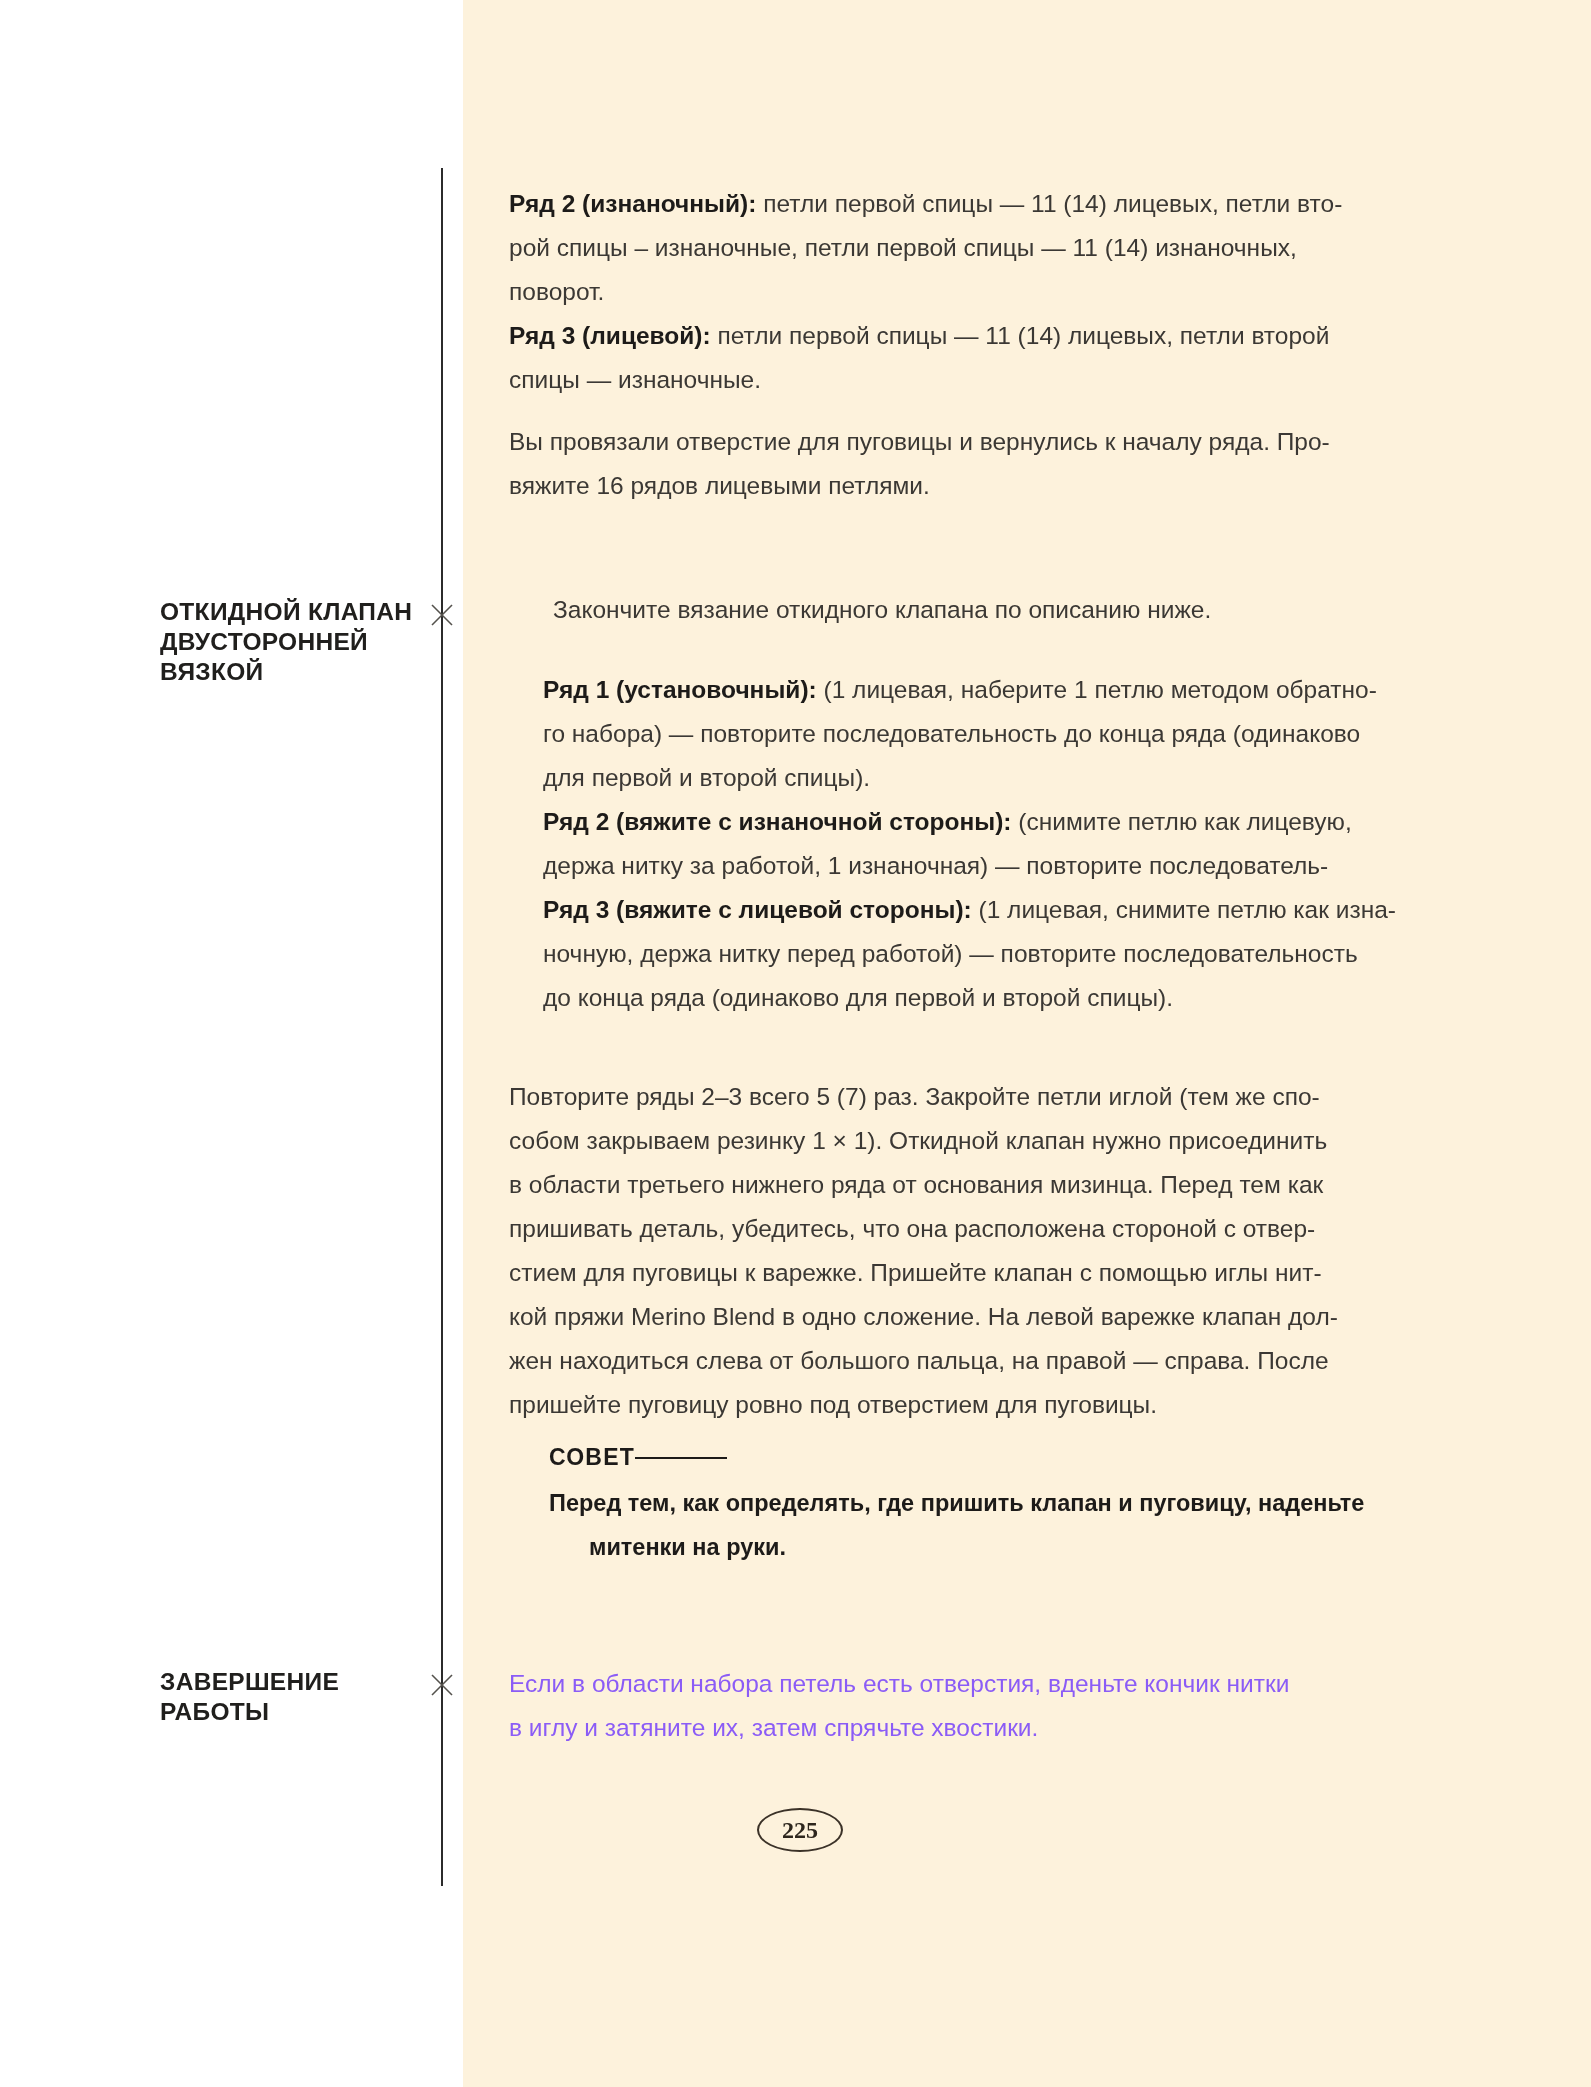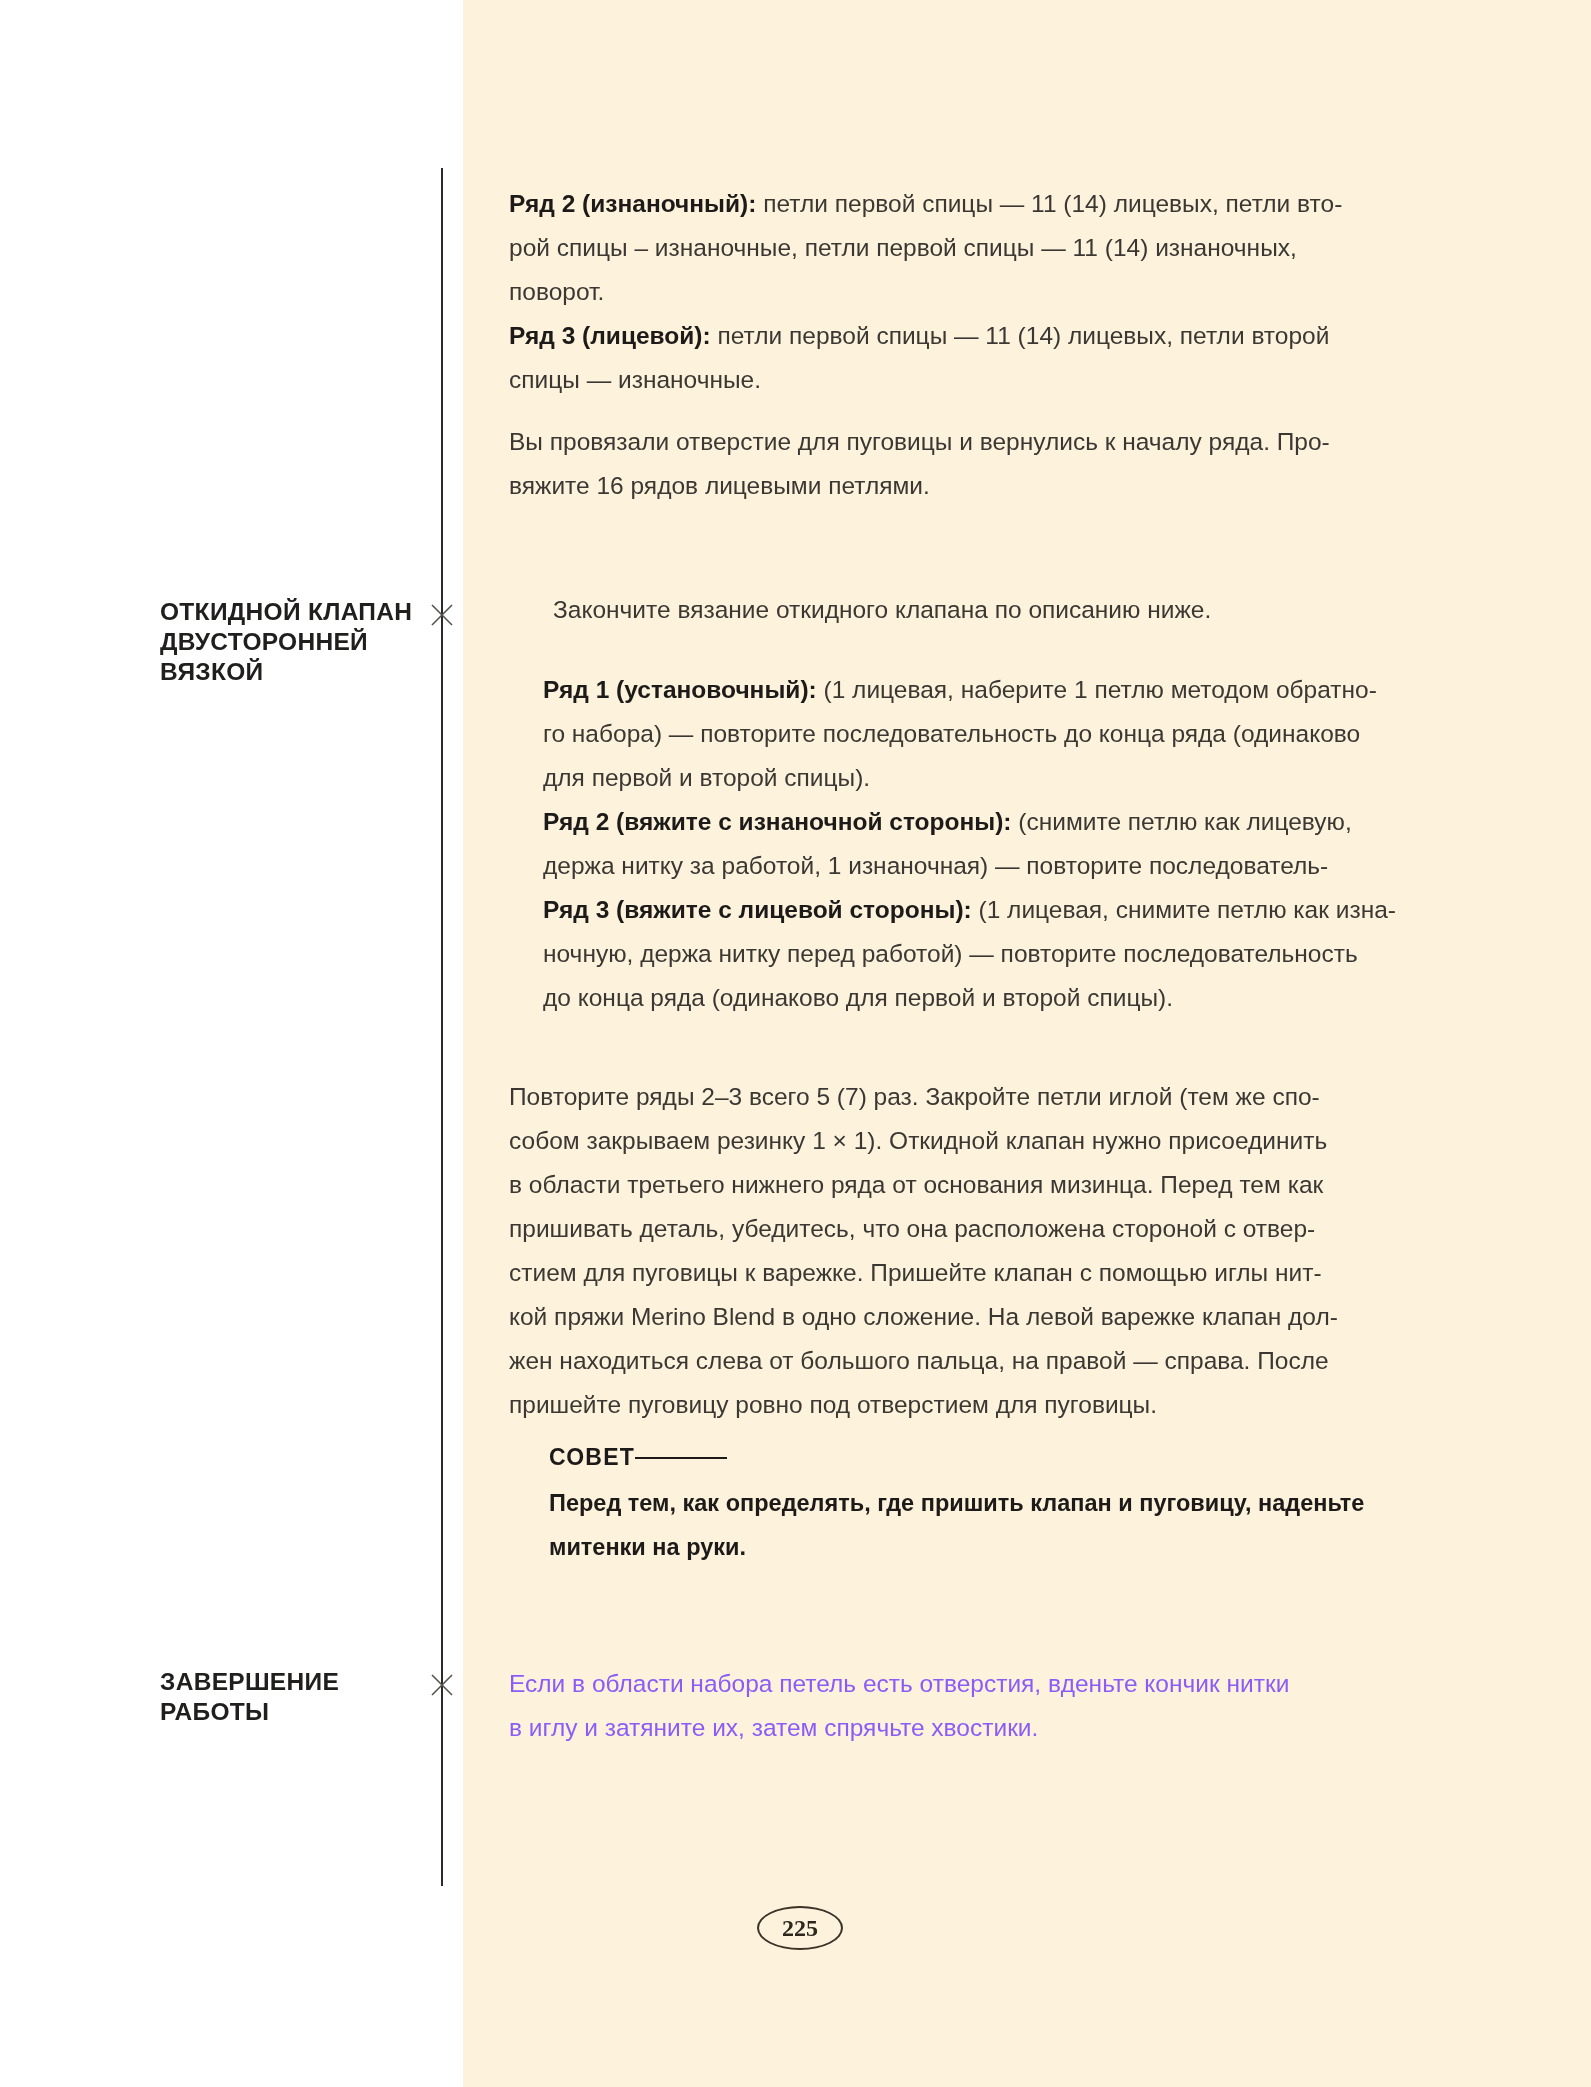--- a/index.html
+++ b/index.html
@@ -127,41 +127,41 @@
   }
   #tip-text {
     font-family: "Liberation Sans", sans-serif;
     font-weight: bold;
     font-size: 23.5px;
     line-height: 44px;
     color: #1d1b19;
     width: 870px;
     text-align: justify;
   }
-  #tip-text .last-line { text-align: left; }
+  #tip-text .last-line { text-align: left; margin-left: 40px; }
 
   
   #para-ending {
     position: absolute;
     left: 509px;
     top: 1662px;
     width: 920px;
     font-family: "Liberation Sans", sans-serif;
     font-size: 24.5px;
     line-height: 44px;
     color: #8b5cf6;
     text-align: justify;
   }
   #para-ending .last-line { text-align: left; }
 
   
   #page-number {
     position: absolute;
     left: 757px;
-    top: 1906px;
+    top: 1808px;
     width: 82px;
     height: 40px;
     border: 2px solid #3b3228;
     border-radius: 50%;
     display: flex;
     align-items: center;
     justify-content: center;
     font-family: "Liberation Serif", serif;
     font-weight: bold;
     font-size: 24px;

